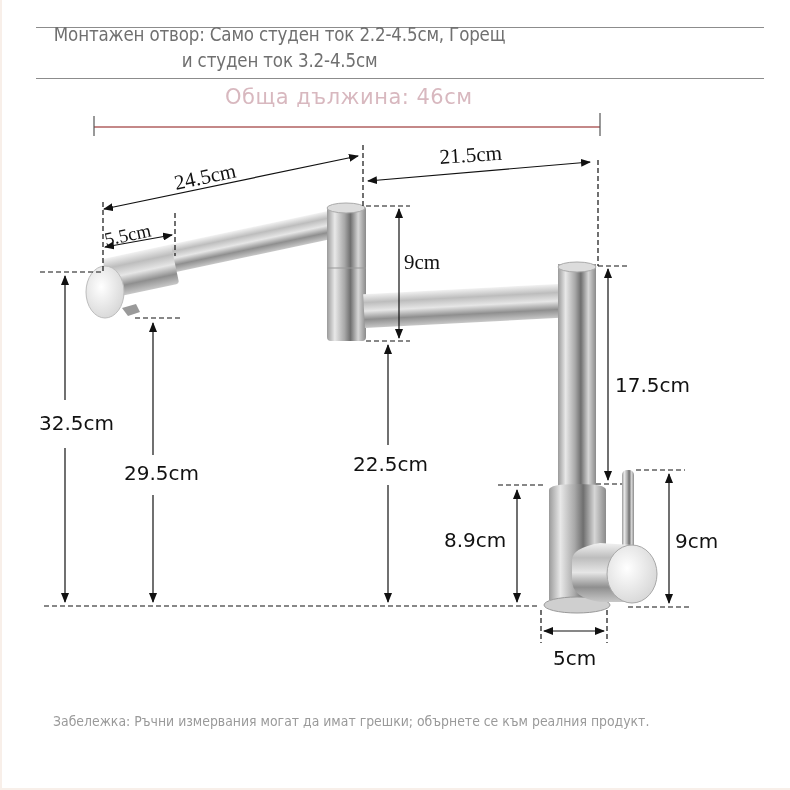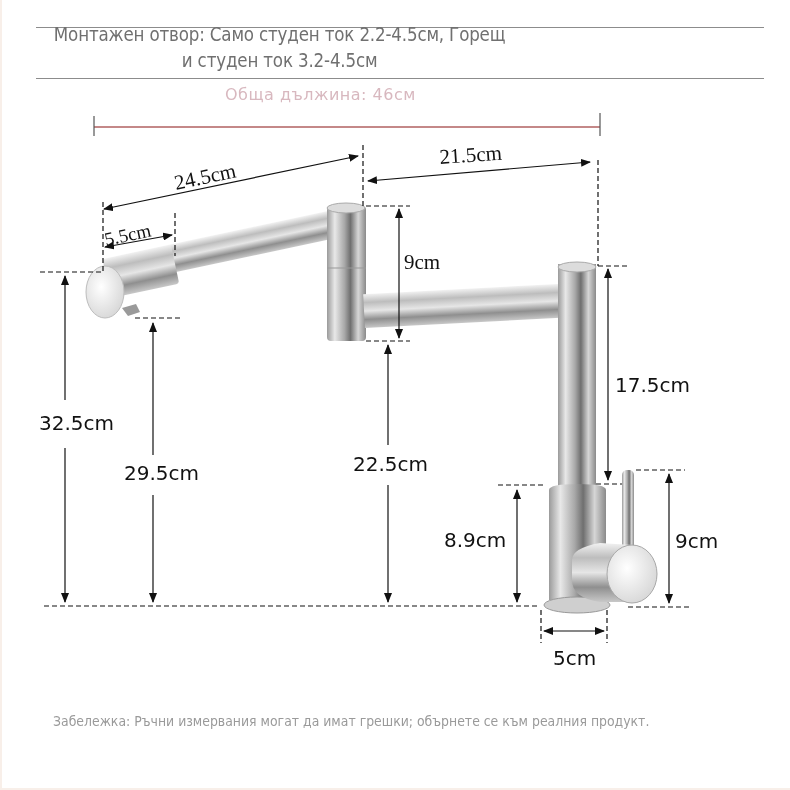--- a/index.html
+++ b/index.html
@@ -10,21 +10,21 @@
   }
   .frame { position: absolute; inset: 0; border-left: 2px solid #f8efe9; border-bottom: 2px solid #f8efe9; box-sizing: border-box; }
   .hdr-line { position: absolute; left: 36px; width: 728px; height: 1px; background: #8c8c8c; }
   .hdr-text {
     position: absolute; left: 0; width: 590px; text-align: center;
     color: #707070; font-size: 19px; line-height: 25px; letter-spacing: -0.2px;
     font-family: "DejaVu Sans", sans-serif; transform: scaleX(0.88); transform-origin: left center;
   }
   .total-text {
     position: absolute; left: 225px; top: 85px;
-    color: #d8b8bf; font-size: 16px; letter-spacing: 0.5px;
+    color: #d8b8bf; font-size: 21px; letter-spacing: 0.5px;
     font-family: "DejaVu Sans", sans-serif;
   }
   .note {
     position: absolute; left: 53px; top: 713px;
     color: #9a9a9a; font-size: 14.5px; font-family: "DejaVu Sans", sans-serif;
     transform: scaleX(0.86); transform-origin: left center; white-space: nowrap;
   }
   svg.diagram { position: absolute; left: 0; top: 0; }
   .lbl-serif { font-family: "Liberation Serif", "DejaVu Serif", serif; fill: #111; }
   .lbl-sans { font-family: "DejaVu Sans", sans-serif; fill: #111; }

